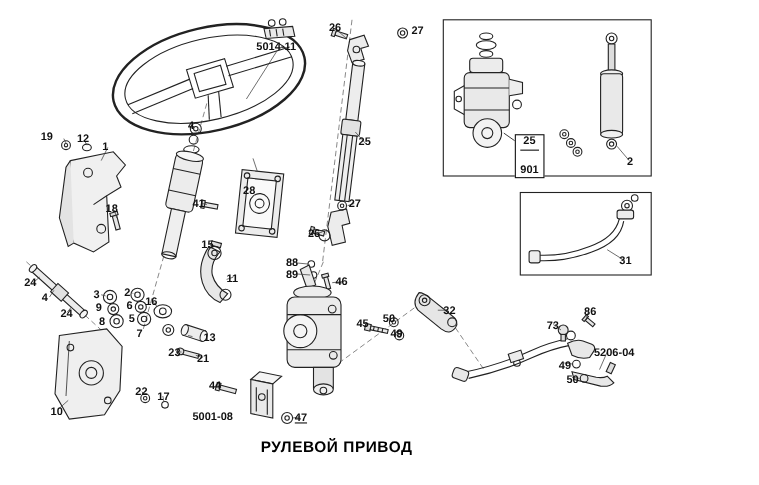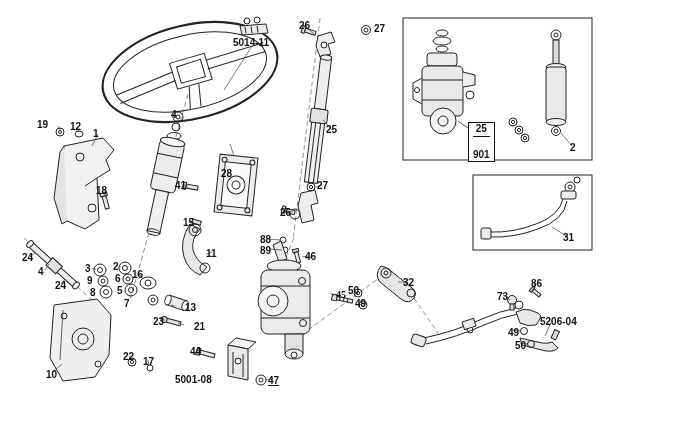--- a/index.html
+++ b/index.html
@@ -438,38 +438,39 @@
       <div class="part-label" style="left: 85px; top: 264px;">3</div>
       <div class="part-label" style="left: 87px; top: 276px;">9</div>
       <div class="part-label" style="left: 90px; top: 288px;">8</div>
       <div class="part-label" style="left: 113px; top: 262px;">2</div>
       <div class="part-label" style="left: 115px; top: 274px;">6</div>
       <div class="part-label" style="left: 117px; top: 286px;">5</div>
       <div class="part-label" style="left: 132px; top: 270px;">16</div>
       <div class="part-label" style="left: 124px; top: 299px;">7</div>
       <div class="part-label" style="left: 185px; top: 303px;">13</div>
       <div class="part-label" style="left: 153px; top: 317px;">23</div>
-      <div class="part-label" style="left: 179px; top: 322px; margin-left: 15px;">21</div>
+      <div class="part-label" style="left: 179px; top: 322px;">21</div>
       <div class="part-label" style="left: 46px; top: 370px;">10</div>
       <div class="part-label" style="left: 123px; top: 352px;">22</div>
       <div class="part-label" style="left: 143px; top: 357px;">17</div>
       <div class="part-label" style="left: 190px; top: 347px;">44</div>
       <div class="part-label" style="left: 175px; top: 375px;">5001-08</div>
       <div class="part-label" style="left: 268px; top: 376px; text-decoration: underline;">47</div>
-      <div class="part-label" style="left: 336px; top: 290px; font-family: Liberation Serif, serif;">45</div>
+      <div class="part-label" style="left: 324px; top: 290px;">45</div>
       <div class="part-label" style="left: 348px; top: 286px;">50</div>
       <div class="part-label" style="left: 355px; top: 299px;">49</div>
       <div class="part-label" style="left: 403px; top: 278px;">32</div>
       <div class="part-label boxed" style="left: 468px; top: 122px;">
         <div>25</div>
         <div class="l2">901</div>
       </div>
       <div class="part-label" style="left: 570px; top: 143px;">2</div>
       <div class="part-label" style="left: 563px; top: 233px;">31</div>
       <div class="part-label" style="left: 497px; top: 292px;">73</div>
       <div class="part-label" style="left: 531px; top: 279px;">86</div>
       <div class="part-label" style="left: 540px; top: 317px;">5206-04</div>
       <div class="part-label" style="left: 508px; top: 328px;">49</div>
       <div class="part-label" style="left: 515px; top: 341px;">50</div>
     </div>
 
 
+  <div class="caption">РУЛЕВОЙ ПРИВОД</div>
 </div>
 
 </body></html>

